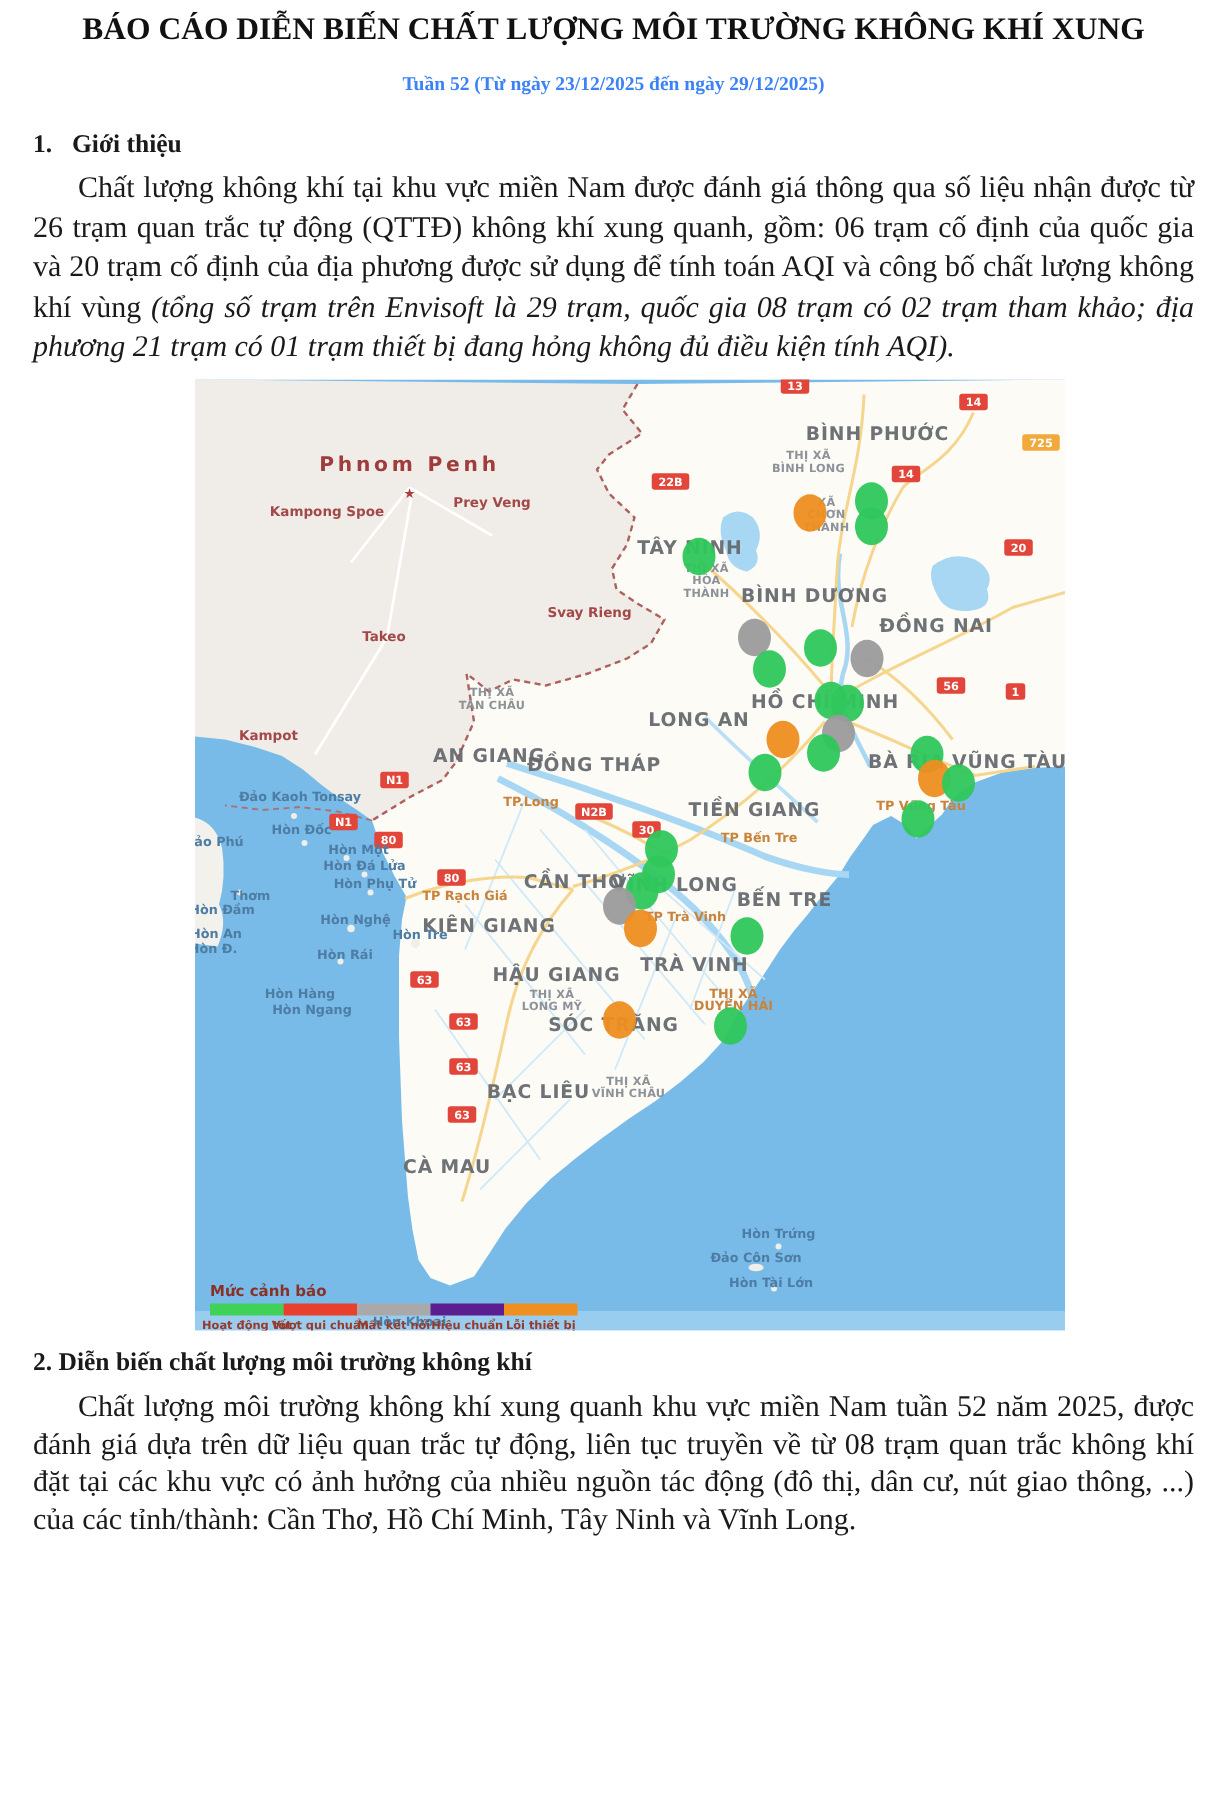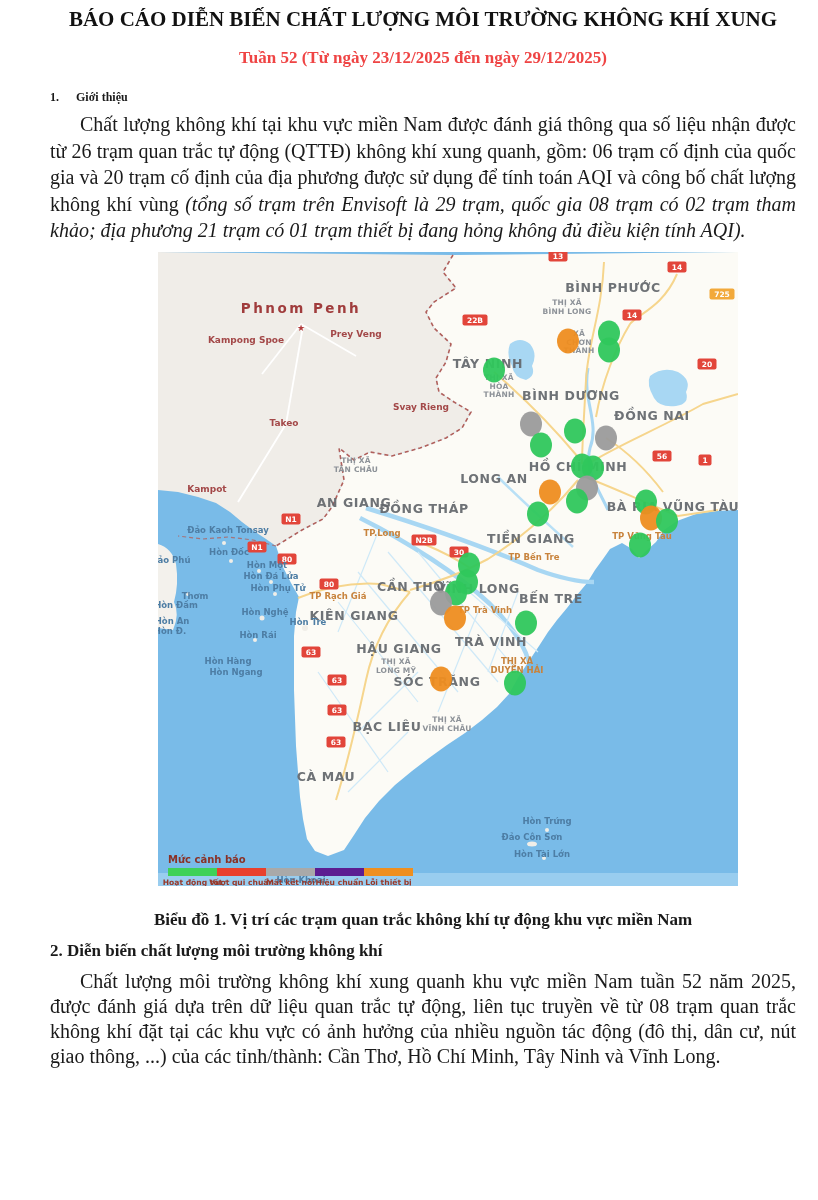--- a/index.html
+++ b/index.html
@@ -1,24 +1,24 @@
 <!DOCTYPE html>
 <html><head>
 <meta charset="utf-8">
 <style>
   html,body{margin:0;padding:0;background:#ffffff;}
   body{width:818px;height:1200px;overflow:hidden;
        font-family:"Liberation Serif","DejaVu Serif",serif;color:#1a1a1a;}
-  .page{padding:6px 22px 0 22px;margin-left:28px;}
+  .page{padding:6px 22px 0 22px;}
 
   .title{margin:0;font-size:21px;line-height:26px;font-weight:bold;text-align:center;color:#111;}
   .title .tline{display:block;}
-  .subtitle{margin-top:16px;font-size:17px;font-weight:bold;text-align:center;color:#ef4444;}
-
-  .h1row{margin-top:22px;font-size:12px;font-weight:bold;}
+  .subtitle{margin-top:16px;font-size:13px;font-weight:bold;text-align:center;color:#3b82f6;}
+
+  .h1row{margin-top:22px;font-size:17px;font-weight:bold;}
   .h1row .num{display:inline-block;min-width:26px;}
   .para{margin:6px 0 0 0;font-size:20px;line-height:26.5px;text-align:justify;text-indent:30px;}
   .para i{font-style:italic;}
 
   .map-wrap{width:580px;height:634px;margin:8px 0 0 108px;}
   svg{display:block;}
 
   .caption{margin-top:24px;font-size:17px;font-weight:bold;text-align:center;}
   .para2{margin-top:16px;}
   .h2row{margin-top:11px;font-size:17px;font-weight:bold;}
@@ -265,20 +265,19 @@
           <rect x="108" y="616" width="49" height="8" fill="#a9a9a9"></rect>
           <text x="132.5" y="633" class="lg-label">Mất kết nối</text>
           <rect x="157" y="616" width="49" height="8" fill="#5c1d91"></rect>
           <text x="181.5" y="633" class="lg-label">Hiệu chuẩn</text>
           <rect x="206" y="616" width="49" height="8" fill="#ef8f1f"></rect>
           <text x="230.5" y="633" class="lg-label">Lỗi thiết bị</text>
         </g>
     </svg>
   </div>
 
-  <div class="caption">Biểu đồ 1. Vị trí các trạm quan trắc không khí tự động khu vực miền Nam</div>
 
 
   <div class="h2row">2. Diễn biến chất lượng môi trường không khí</div>
 
   <p class="para para3">Chất lượng môi trường không khí xung quanh khu vực miền Nam tuần 52 năm 2025, được đánh giá dựa trên dữ liệu quan trắc tự động, liên tục truyền về từ 08 trạm quan trắc không khí đặt tại các khu vực có ảnh hưởng của nhiều nguồn tác động (đô thị, dân cư, nút giao thông, ...) của các tỉnh/thành: Cần Thơ, Hồ Chí Minh, Tây Ninh và Vĩnh Long.</p>
 
 </div>
 
 </body></html>

